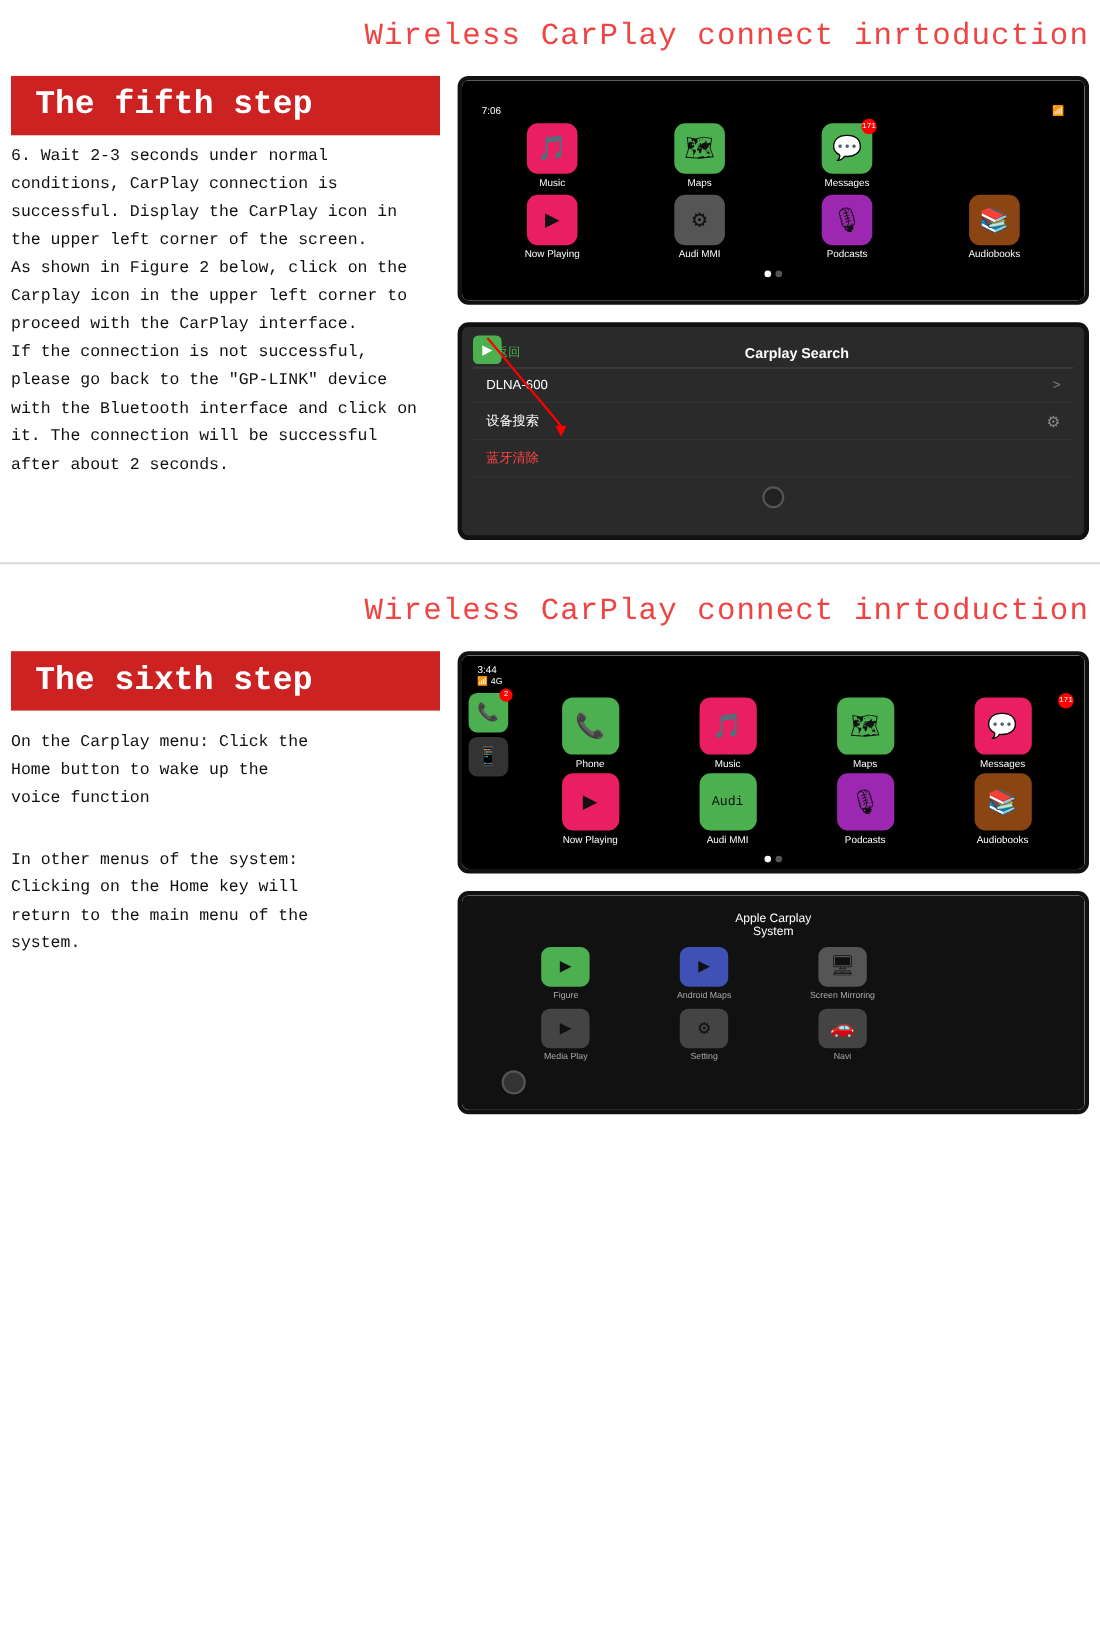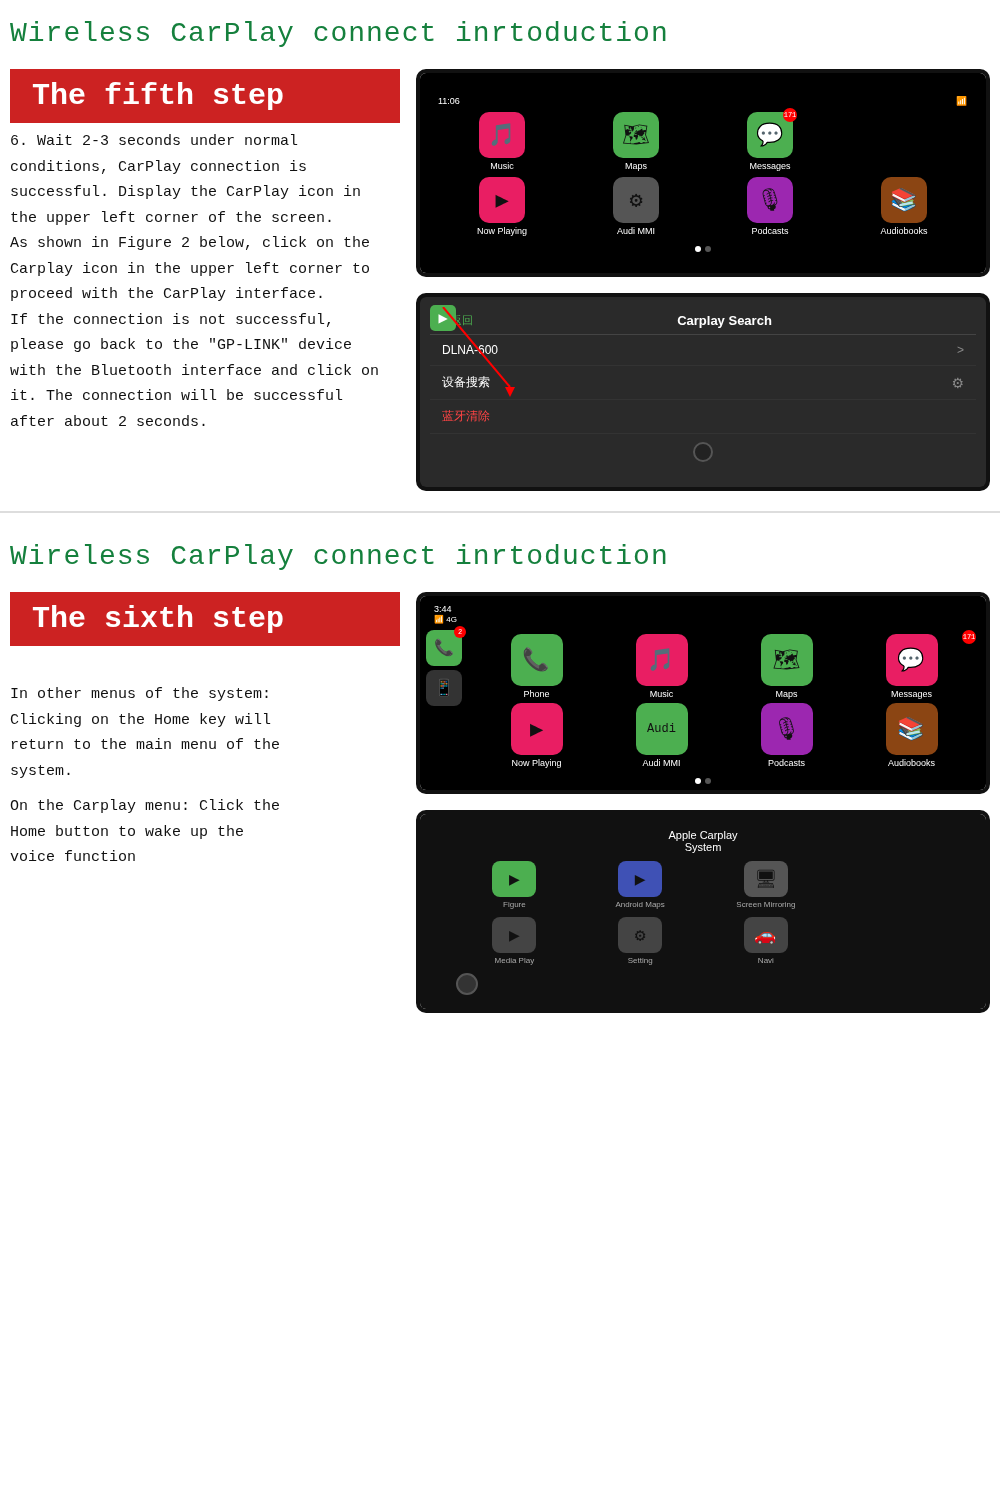--- a/index.html
+++ b/index.html
@@ -6,22 +6,22 @@
     body {
       width: 1000px;
       min-height: 1500px;
       background: #ffffff;
       font-family: 'Courier New', Courier, monospace;
       color: #111;
     }
 
     .page-title {
       font-size: 28px;
-      color: #15803d;
-      text-align: left;
+      color: #ef4444;
+      text-align: right;
       padding: 18px 10px 10px 10px;
       font-family: 'Courier New', Courier, monospace;
       letter-spacing: 1px;
     }
 
     .section {
       display: flex;
       flex-direction: row;
       padding: 10px 10px 10px 10px;
       gap: 16px;
@@ -247,21 +247,21 @@
 please go back to the "GP-LINK" device
 with the Bluetooth interface and click on
 it. The connection will be successful
 after about 2 seconds.</div>
   </div>
   <div class="right-col">
 
     <div class="screen-outer">
       <div class="carplay-screen-1">
         <div class="status-bar" style="width:100%;">
-          <span>11:06</span>
+          <span>7:06</span>
           <span>📶</span>
         </div>
         <div class="app-grid">
           <div class="app-item">
             <div class="app-icon" style="background:#e91e63;">🎵</div>
             <span class="app-label">Music</span>
           </div>
           <div class="app-item">
             <div class="app-icon" style="background:#4CAF50;">🗺</div>
             <span class="app-label">Maps</span>
@@ -330,27 +330,27 @@
   </div>
 </div>
 
 <div class="section-divider"></div>
 
 <div class="page-title">Wireless CarPlay connect inrtoduction</div>
 
 <div class="section">
   <div class="left-col">
     <div class="step-badge">The sixth step</div>
+    <div class="step-text" style="white-space:pre-line;margin-top:10px;">On the Carplay menu: Click the
+Home button to wake up the
+voice function</div>
     <div class="step-text" style="white-space:pre-line;margin-top:30px;">In other menus of the system:
 Clicking on the Home key will
 return to the main menu of the
 system.</div>
-    <div class="step-text" style="white-space:pre-line;margin-top:10px;">On the Carplay menu: Click the
-Home button to wake up the
-voice function</div>
   </div>
   <div class="right-col">
 
     <div class="screen-outer">
       <div style="background:#000;padding:6px;">
         <div class="status-bar">
           <span>3:44<br><span style="font-size:8px;">📶 4G</span></span>
           <span></span>
         </div>
 

